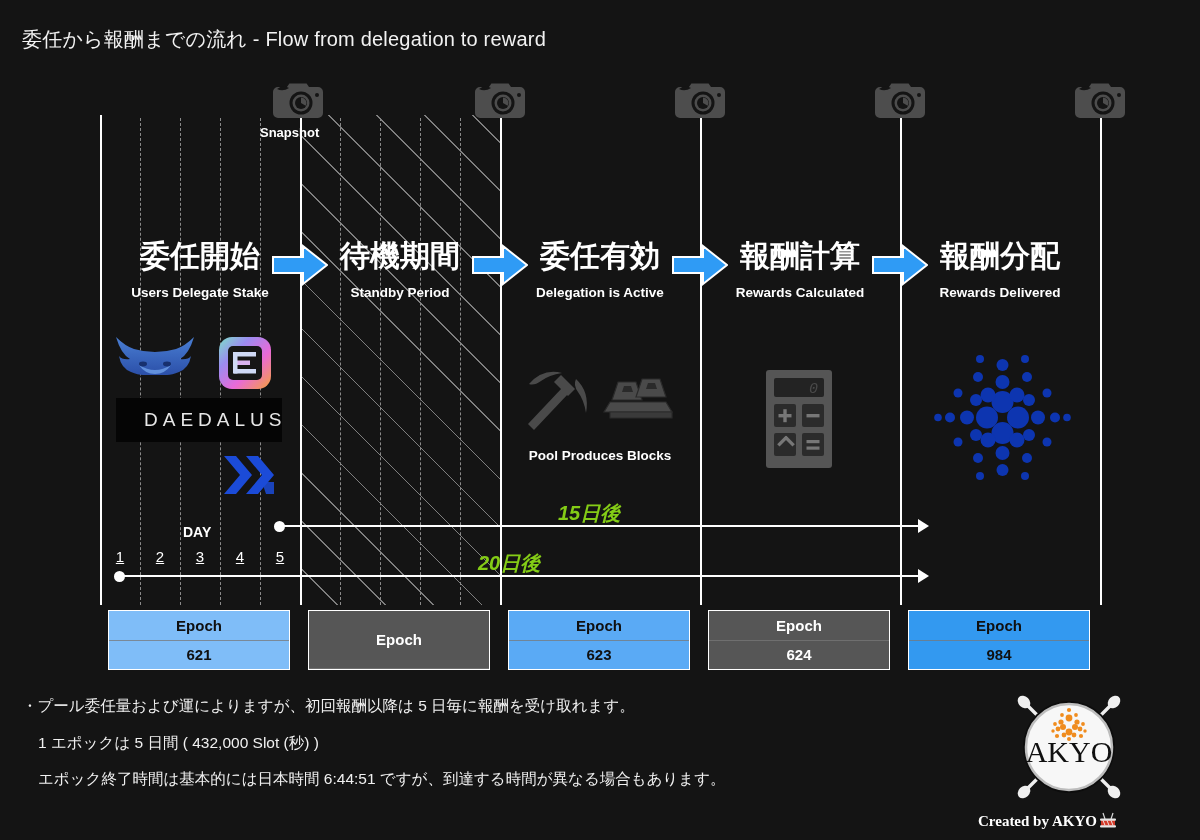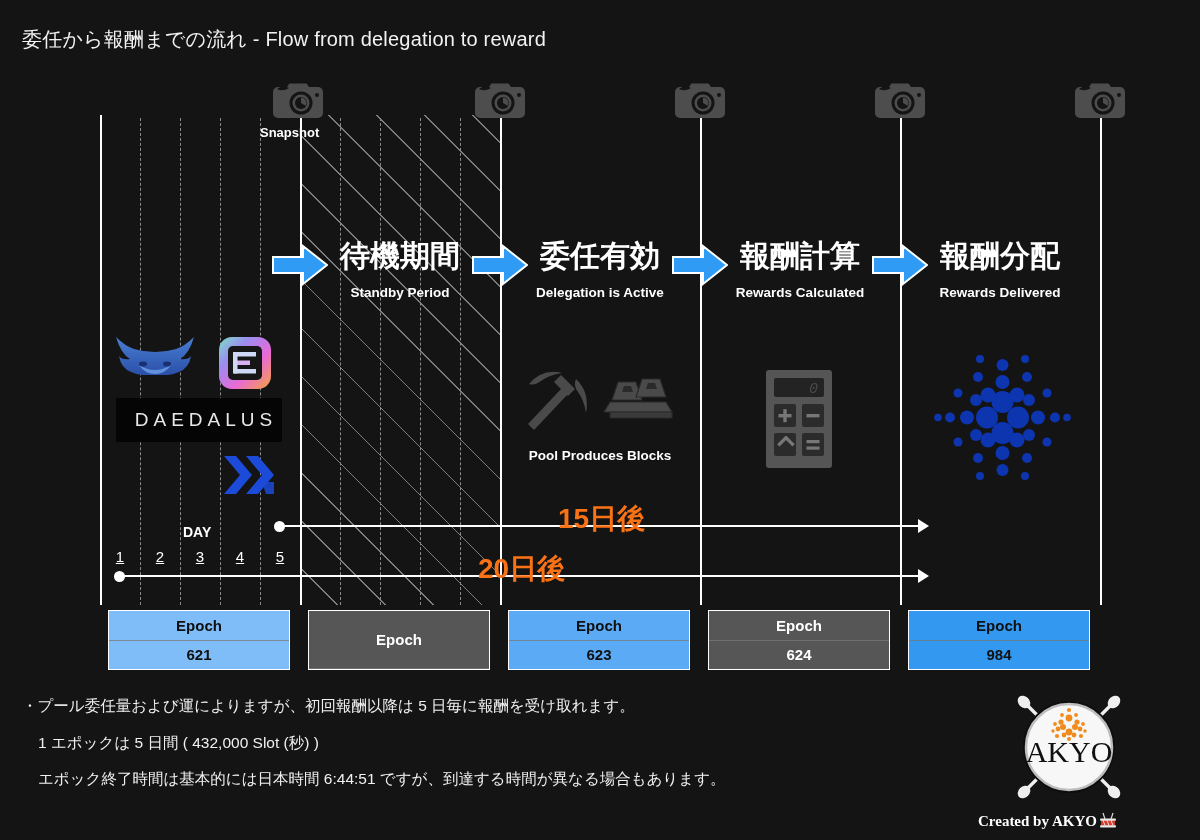--- a/index.html
+++ b/index.html
@@ -67,21 +67,20 @@
   .arrow { position: absolute; width: 56px; height: 44px; }
   .arrow svg { width: 56px; height: 44px; display: block; }
 
   
   .wallet { position: absolute; }
 
   .daedalus-bar {
     position: absolute; background: #050505;
     display: flex; align-items: center; gap: 14px;
     padding: 0 14px;
-    justify-content: center;
   }
   .daedalus-text {
     font-size: 19px; font-weight: 500; letter-spacing: 5px;
     color: #e8e8e8; font-family: "Liberation Sans", sans-serif;
   }
 
   
   .gray-icon { position: absolute; }
   .icon-caption {
     position: absolute; font-size: 13.5px; font-weight: bold;
@@ -94,22 +93,23 @@
     position: absolute; width: 11px; height: 11px; border-radius: 50%;
     background: #ffffff;
   }
   .tl-arrowhead {
     position: absolute; width: 0; height: 0;
     border-top: 7px solid transparent;
     border-bottom: 7px solid transparent;
     border-left: 11px solid #ffffff;
   }
   .tl-label {
-    position: absolute; font-size: 28px; font-weight: bold; color: #f97316;
+    position: absolute; font-size: 20px; font-weight: bold; color: #84cc16;
     white-space: nowrap;
+    font-style: italic;
   }
 
   
   .day-word {
     position: absolute; font-size: 14px; font-weight: bold; color: #ffffff;
   }
   .day-num {
     position: absolute; font-size: 15px; color: #ffffff;
     text-decoration: underline; text-align: center; width: 20px;
   }
@@ -237,20 +237,24 @@
         <circle cx="31" cy="27" r="11.5" fill="#141414"></circle>
         <circle cx="31" cy="27" r="8.5" fill="#4d4d4d"></circle>
         <circle cx="31" cy="27" r="6" fill="#141414"></circle>
         <path d="M31 27 L31 21.6 A5.4 5.4 0 0 1 35.7 29.8 Z" fill="#4d4d4d"></path>
         <path d="M7 13 q6-5 12-1 q-6 4-12 1z" fill="#141414"></path>
         <circle cx="47" cy="19" r="2" fill="#141414"></circle>
       </g>
         </svg>
     </div>
 
+    <div class="phase" style="left:100px; top:240px; width:200px;">
+      <div class="jp">委任開始</div>
+      <div class="en">Users Delegate Stake</div>
+    </div>
     <div class="phase" style="left:300px; top:240px; width:200px;">
       <div class="jp">待機期間</div>
       <div class="en">Standby Period</div>
     </div>
     <div class="phase" style="left:500px; top:240px; width:200px;">
       <div class="jp">委任有効</div>
       <div class="en">Delegation is Active</div>
     </div>
     <div class="phase" style="left:700px; top:240px; width:200px;">
       <div class="jp">報酬計算</div>

